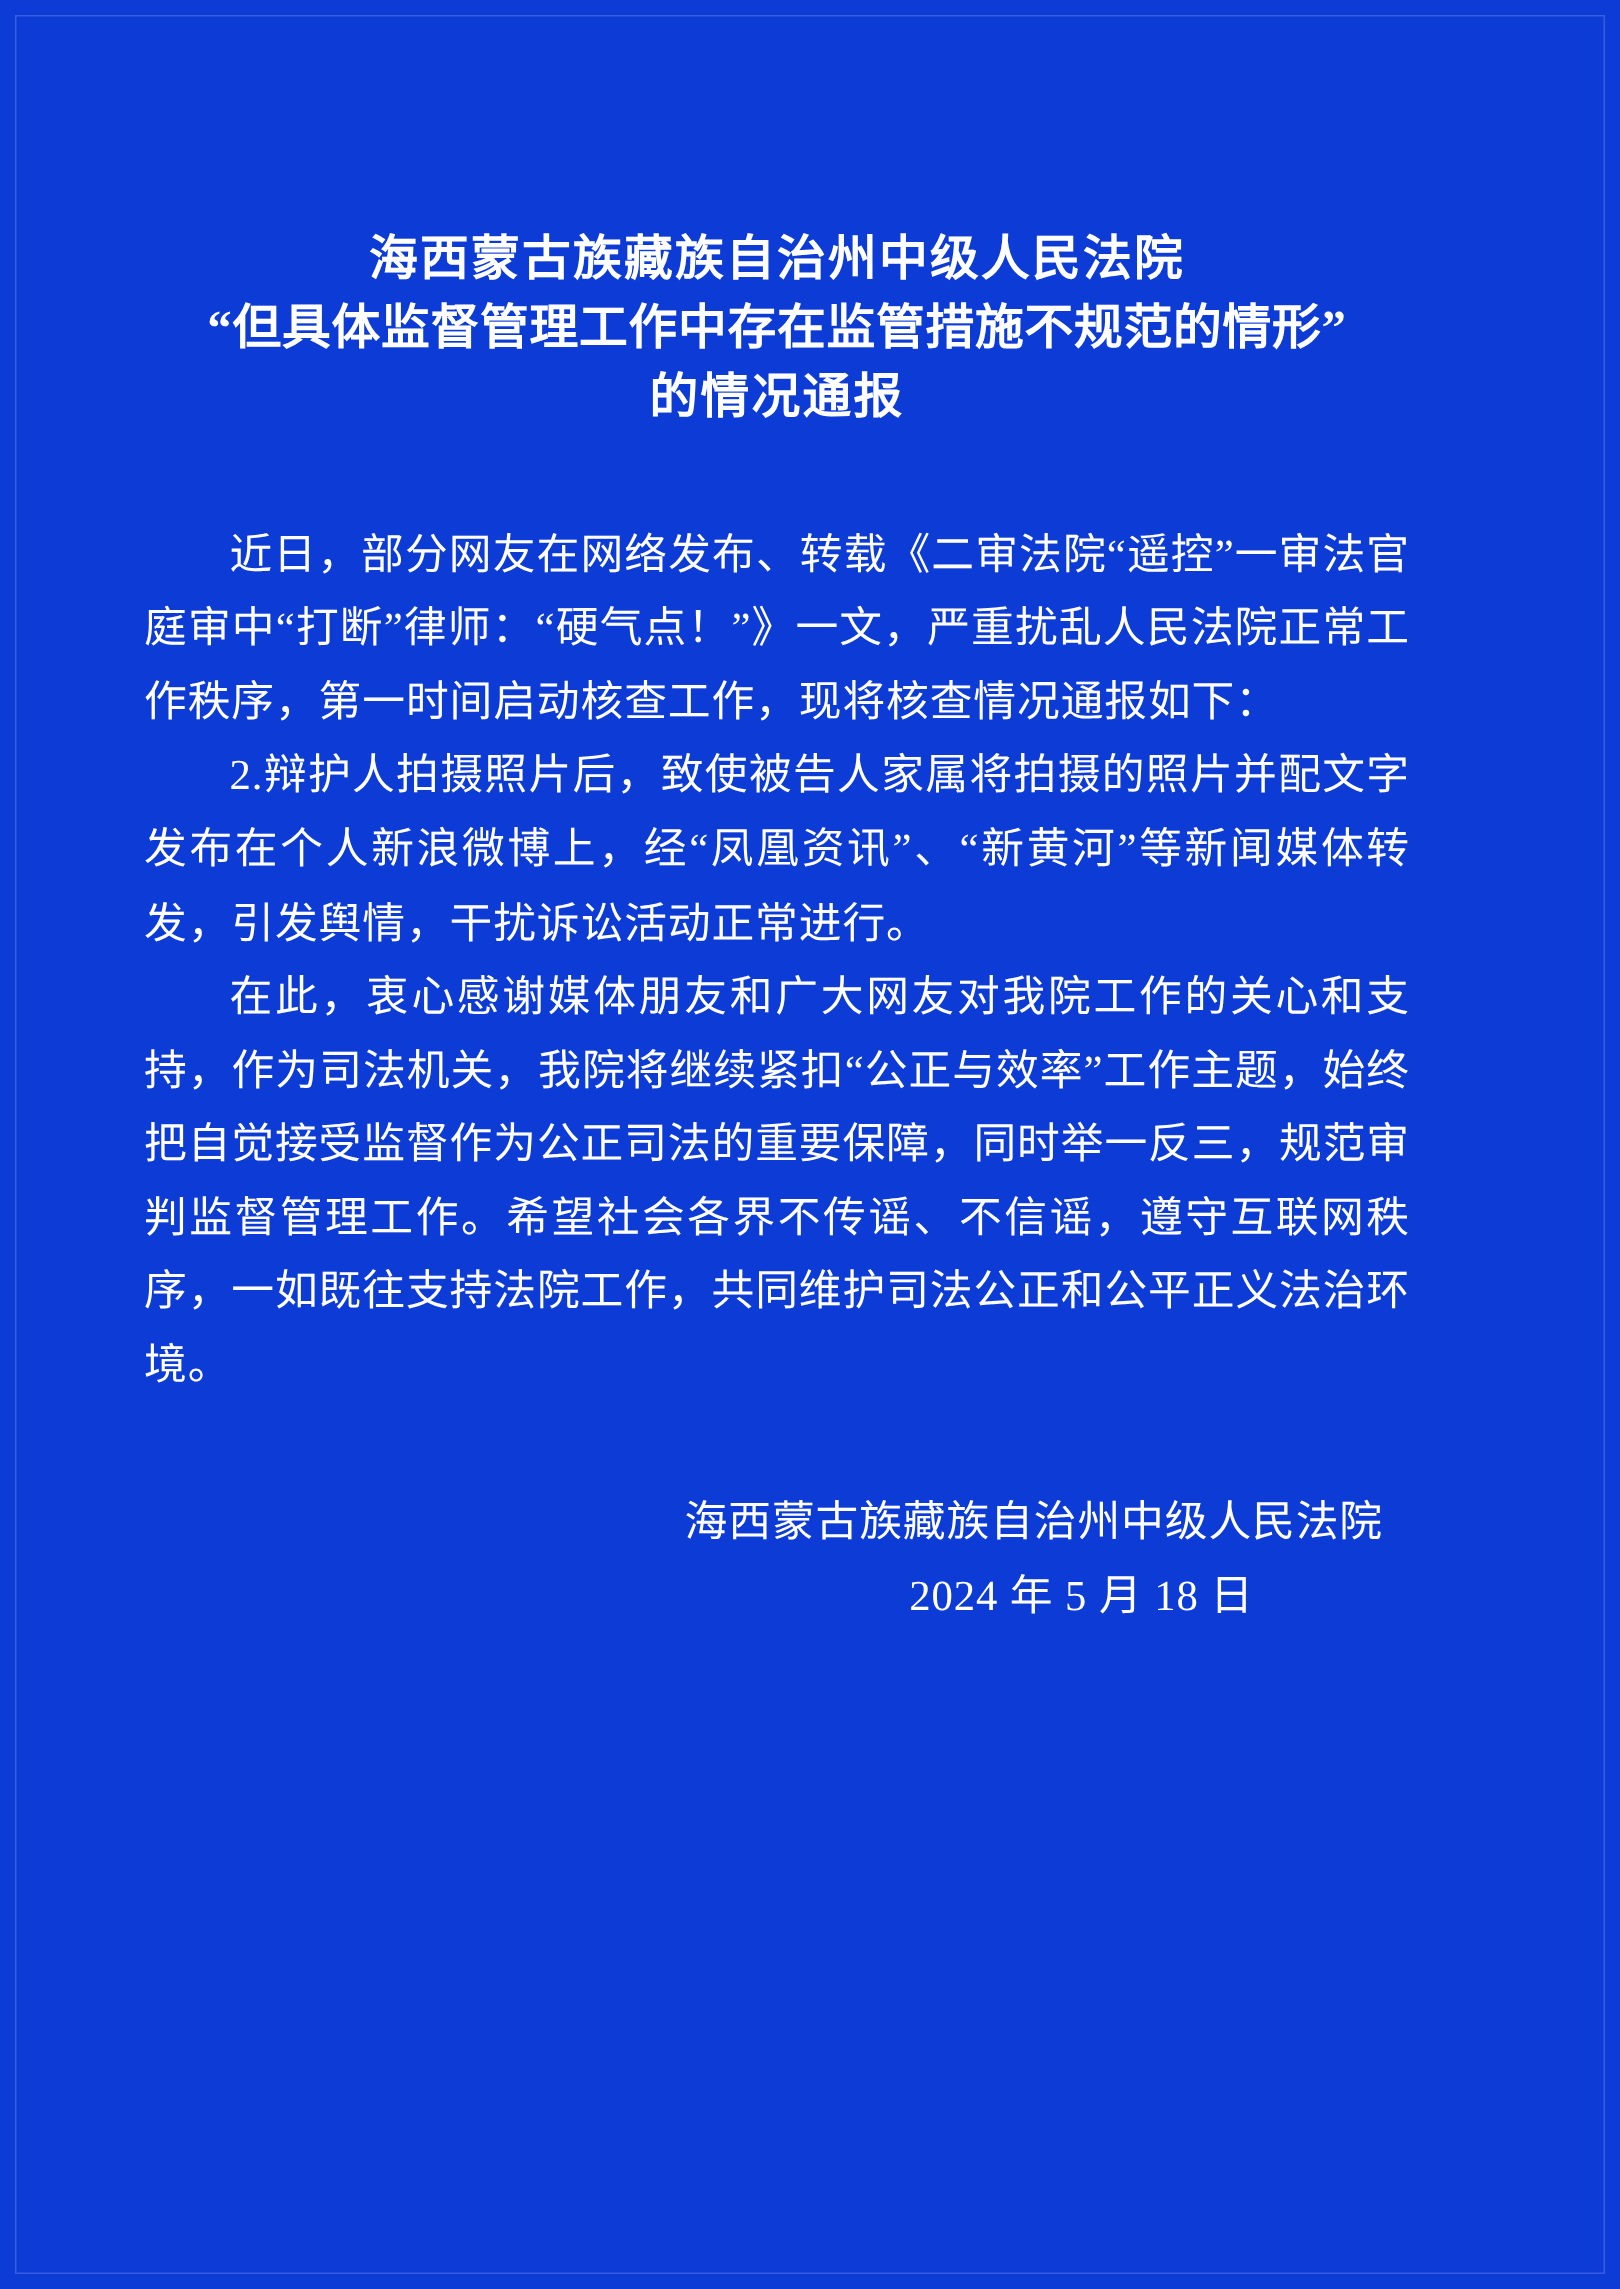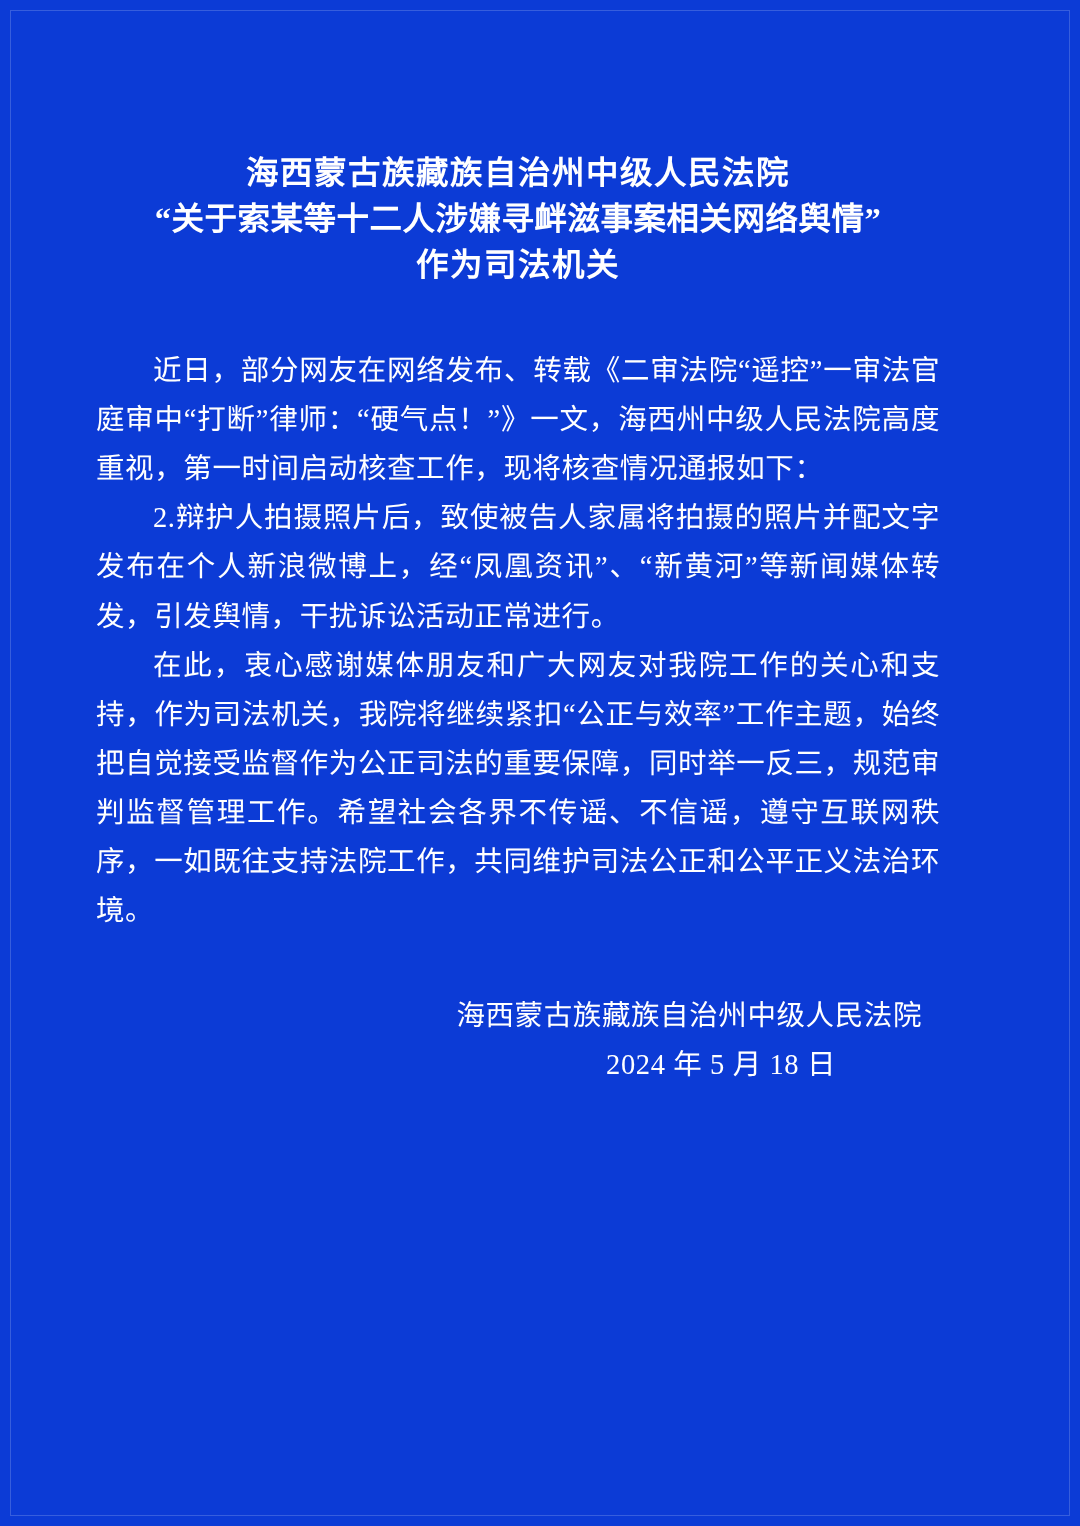--- a/index.html
+++ b/index.html
@@ -75,26 +75,26 @@
 </style>
 </head>
 <body>
 
 <div class="frame"></div>
 
 <div class="page">
 
   <div class="title-block">
     <div class="title-line l1">海西蒙古族藏族自治州中级人民法院</div>
-    <div class="title-line l2">“关于索某等十二人涉嫌寻衅滋事案相关网络舆情”</div>
-    <div class="title-line l3">作为司法机关</div>
+    <div class="title-line l2">“但具体监督管理工作中存在监管措施不规范的情形”</div>
+    <div class="title-line l3">的情况通报</div>
   </div>
 
   <div class="body-block">
-    <p class="para">近日，部分网友在网络发布、转载《二审法院“遥控”一审法官庭审中“打断”律师：“硬气点！”》一文，海西州中级人民法院高度重视，第一时间启动核查工作，现将核查情况通报如下：</p>
+    <p class="para">近日，部分网友在网络发布、转载《二审法院“遥控”一审法官庭审中“打断”律师：“硬气点！”》一文，严重扰乱人民法院正常工作秩序，第一时间启动核查工作，现将核查情况通报如下：</p>
     <p class="para">2.辩护人拍摄照片后，致使被告人家属将拍摄的照片并配文字发布在个人新浪微博上，经“凤凰资讯”、“新黄河”等新闻媒体转发，引发舆情，干扰诉讼活动正常进行。</p>
     <p class="para">在此，衷心感谢媒体朋友和广大网友对我院工作的关心和支持，作为司法机关，我院将继续紧扣“公正与效率”工作主题，始终把自觉接受监督作为公正司法的重要保障，同时举一反三，规范审判监督管理工作。希望社会各界不传谣、不信谣，遵守互联网秩序，一如既往支持法院工作，共同维护司法公正和公平正义法治环境。</p>
   </div>
 
   <div class="sign-block">
     <span class="sign-org">海西蒙古族藏族自治州中级人民法院</span>
     <span class="sign-date">2024 年 5 月 18 日</span>
   </div>
 
 </div>

